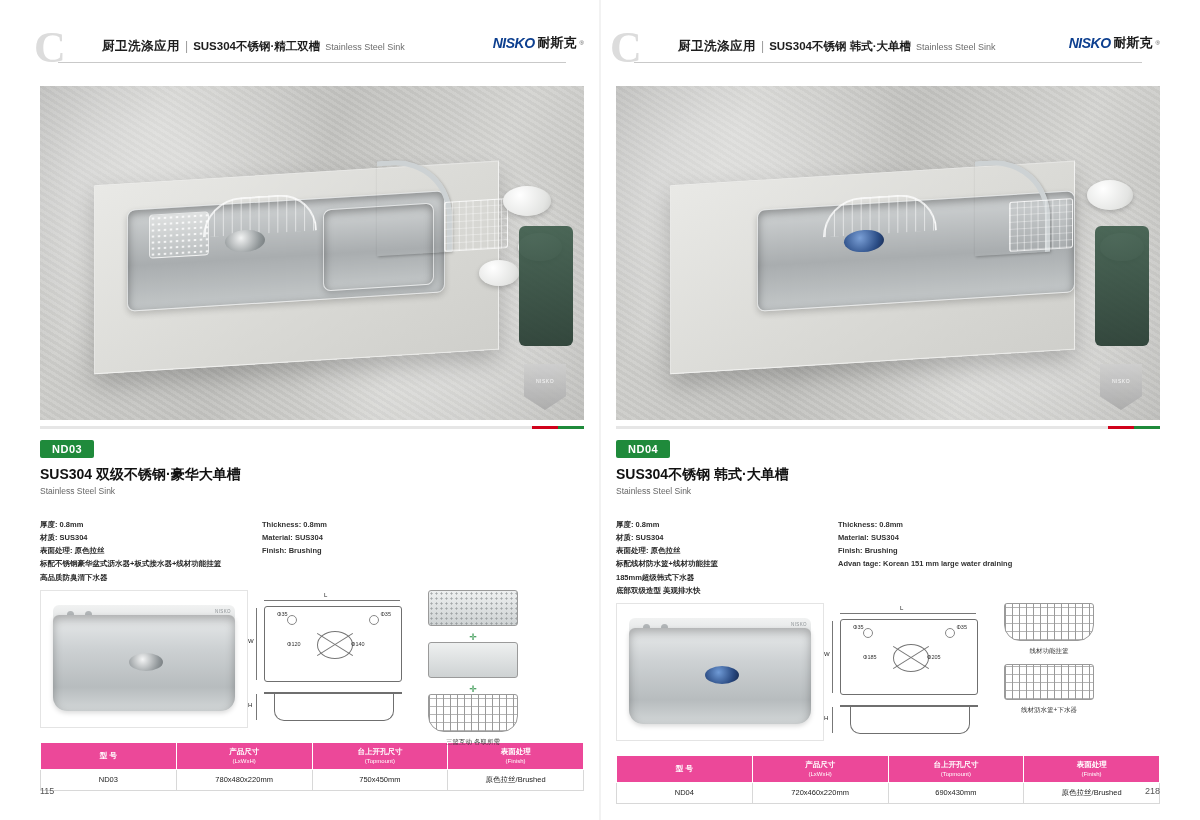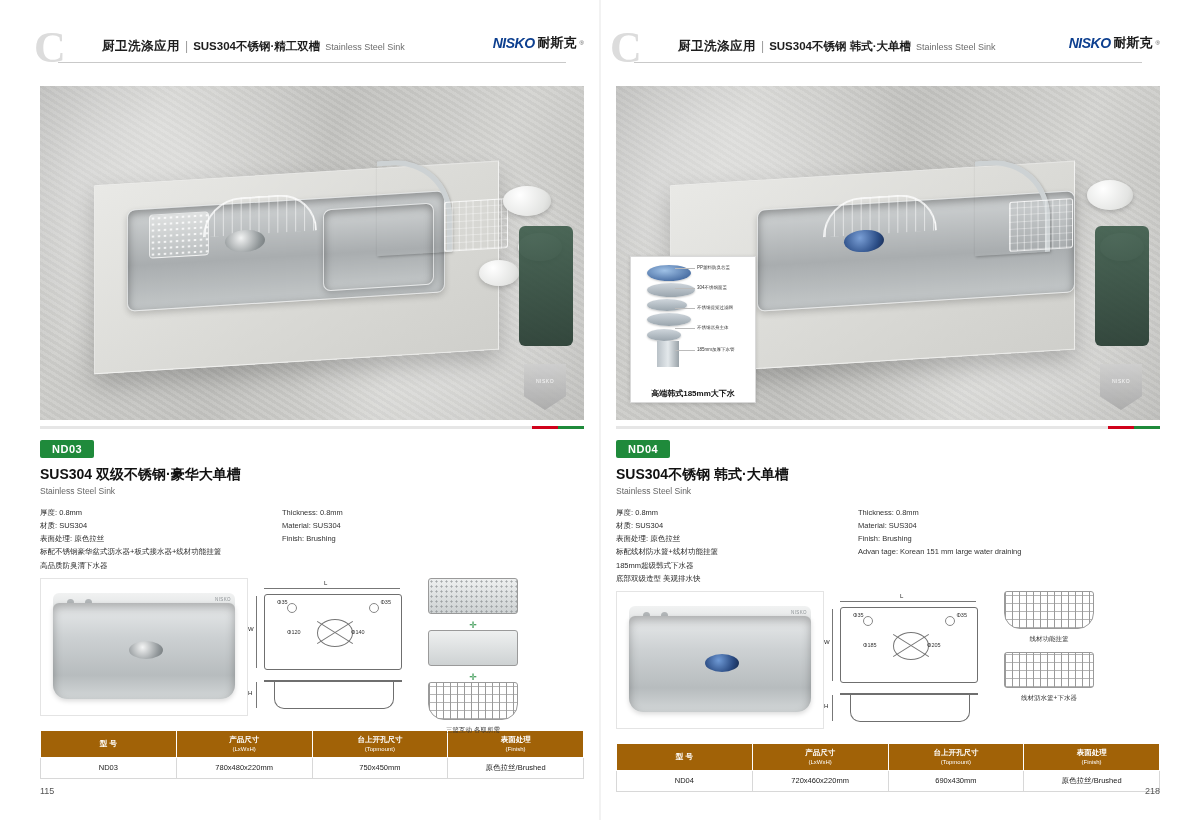--- a/index.html
+++ b/index.html
@@ -135,21 +135,21 @@
   
   .tagrow{margin-top:10px;}
   .mtag{
     display:inline-block;background:#1f8a3b;color:#fff;font-size:11px;font-weight:bold;
     padding:3px 12px;border-radius:2px;letter-spacing:.5px;
   }
   .ptitle{margin-top:8px;font-size:14px;font-weight:bold;color:#111;}
   .psub{margin-top:2px;font-size:8.5px;color:#666;}
 
   
-  .specs{display:flex;margin-top:10px;gap:32px;}
+  .specs{display:flex;margin-top:22px;gap:12px;font-weight:bold;}
   .spec-col{font-size:7.5px;line-height:1.75;color:#2a2a2a;}
   .spec-col.cn{width:210px;}
   .spec-col.en{width:180px;color:#333;}
 
   
   .draw{position:relative;height:140px;margin-top:6px;display:flex;gap:10px;}
   .photo-3d{
     position:relative;width:206px;height:136px;border:1px solid #e4e4e4;background:#fff;
   }
   .p3d-body{
@@ -212,21 +212,21 @@
     background:repeating-linear-gradient(90deg,#9a9a9a 0 1px,transparent 1px 7px),
                repeating-linear-gradient(0deg,#b5b5b5 0 1px,transparent 1px 8px),#fff;
     height:34px;border-radius:3px;
   }
   .plus{display:block;text-align:center;font-size:9px;color:#1f8a3b;line-height:10px;}
   .acc-cap{text-align:center;font-size:6.5px;color:#333;margin-top:2px;}
 
   
   .tbl{margin-top:12px;width:100%;border-collapse:collapse;font-size:7.5px;}
   .tbl th{
-    background:#a16207;color:#fff;font-weight:bold;padding:4px 2px;border:1px solid #fff;
+    background:#ec4899;color:#fff;font-weight:bold;padding:4px 2px;border:1px solid #fff;
     line-height:1.35;
   }
   .tbl th .en{display:block;font-size:6px;font-weight:normal;}
   .tbl td{
     border:1px solid #d8d8d8;text-align:center;padding:5px 2px;color:#222;background:#fff;
   }
   .folio{position:absolute;bottom:24px;font-size:9px;color:#555;}
   .page.left .folio{left:40px;}
   .page.right .folio{right:40px;}
 </style>
@@ -396,36 +396,20 @@
       <div class="counter"></div>
       <div class="sink-basin" style="left:26%;width:58%;"></div>
       <div class="rack" style="left:38%;"></div>
       <div class="drain blue" style="left:42%;"></div>
       <div class="faucet" style="left:66%;"></div>
       <div class="basket" style="right:16%;"></div>
       <div class="bowl" style="right:5%;top:28%;width:46px;height:30px;"></div>
       <div class="bowl" style="right:3%;top:44%;width:44px;height:28px;"></div>
       <div class="plant"></div>
 
-      <div class="inset">
-        <div class="kit">
-          <div class="ring r1"></div>
-          <div class="ring r2"></div>
-          <div class="ring r3"></div>
-          <div class="ring r4"></div>
-          <div class="ring r5"></div>
-          <div class="pipe"></div>
-          <div class="lead" style="top:8px;">PP塑料防臭芯盖</div>
-          <div class="lead" style="top:28px;">304不锈钢面盖</div>
-          <div class="lead" style="top:48px;">不锈钢提笼过滤网</div>
-          <div class="lead" style="top:68px;">不锈钢器身主体</div>
-          <div class="lead" style="top:90px;">185mm加厚下水管</div>
-        </div>
-        <div class="inset-cap">高端韩式185mm大下水</div>
-      </div>
 
       <div class="hero-badge">
         <span>NISKO</span>
       </div>
     </div>
 
     <div class="accent-rule">
       <i class="r"></i>
       <i class="g"></i>
     </div>

